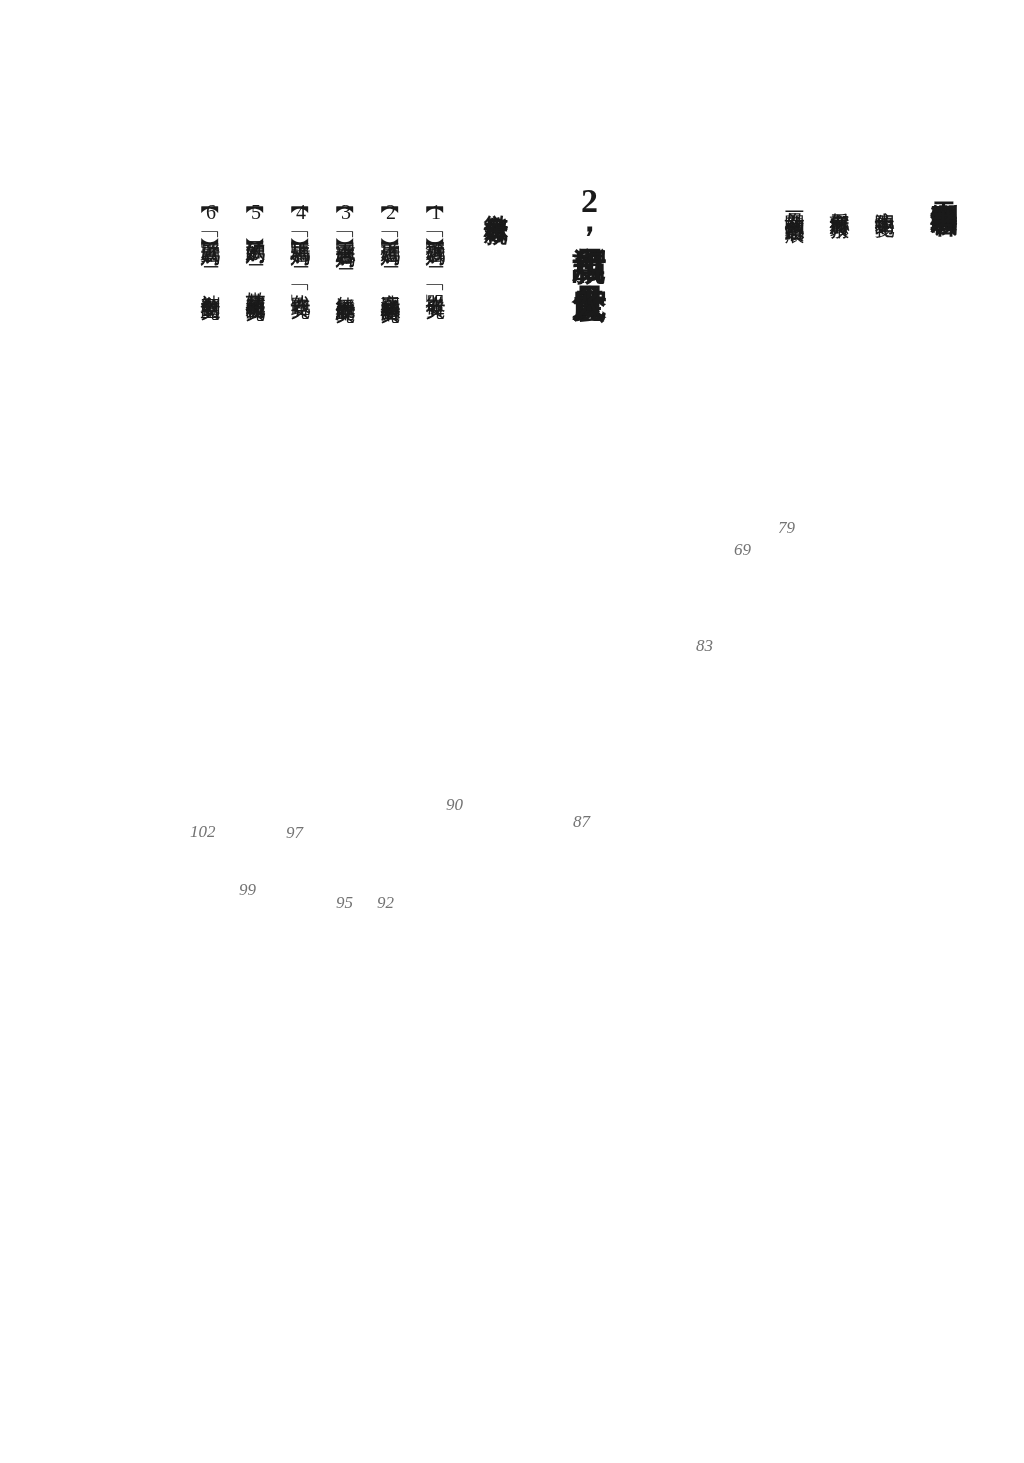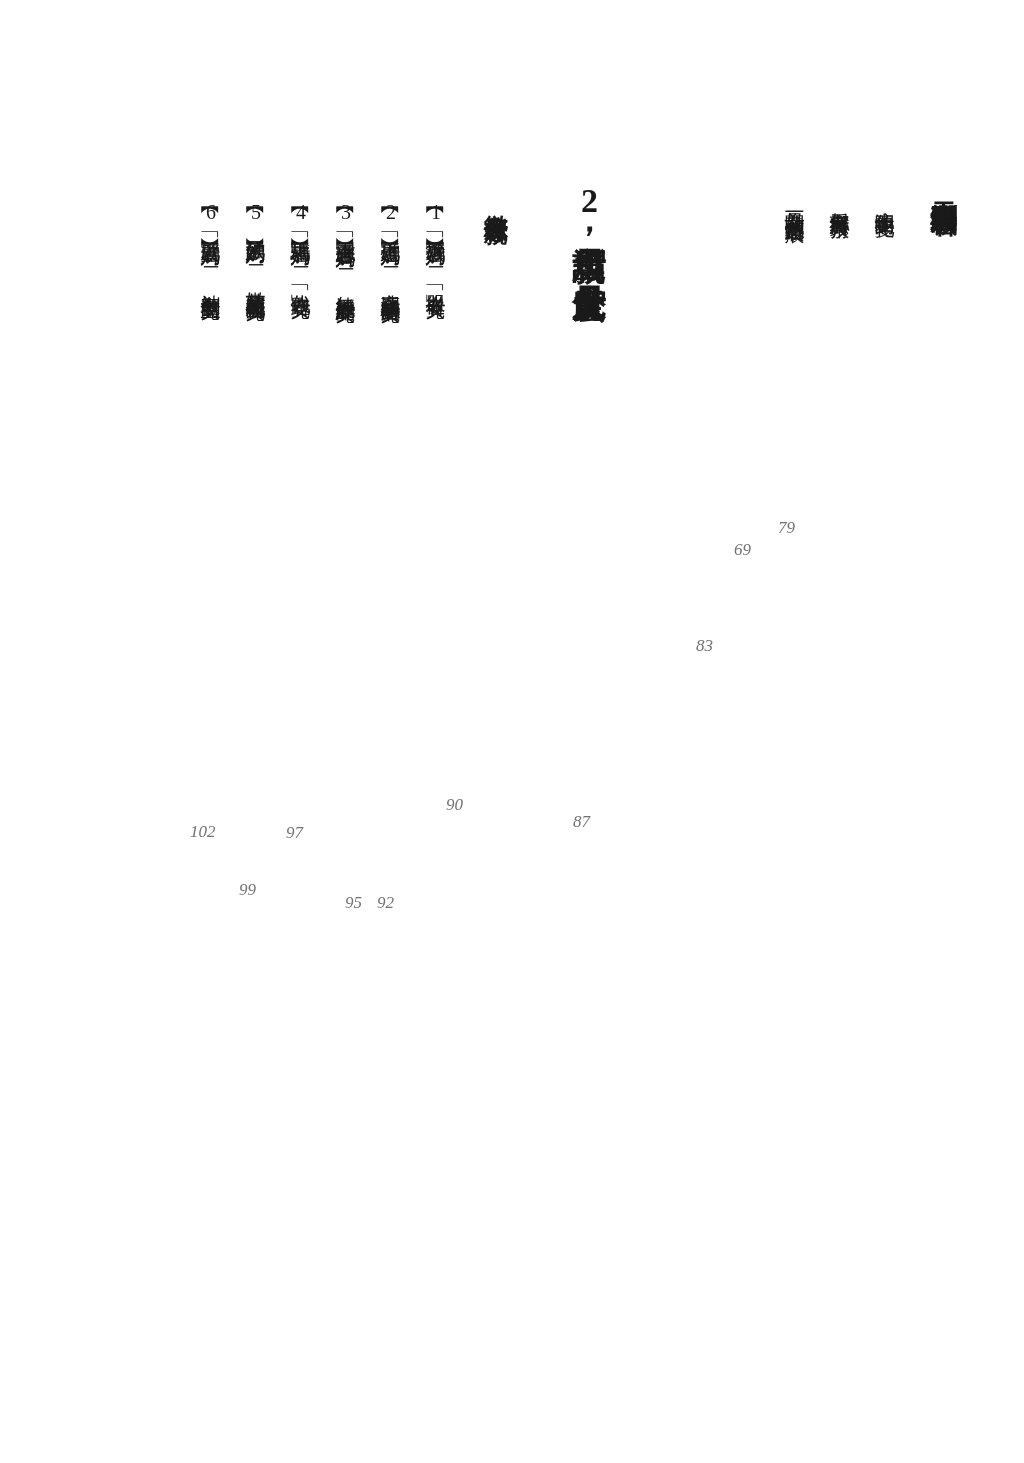--- a/index.html
+++ b/index.html
@@ -80,21 +80,21 @@
 
   <div class="col head-lv3" style="top:196px; right:512px; height:200px;">徹底分析母親</div>
 
   <div class="col entry" style="top:200px; right:574px; height:280px;">【<span>1</span>】<span>「獨裁者」媽媽──「服從者」女兒</span></div>
   <div class="pagenum" style="top:795px; left:446px;">90</div>
 
   <div class="col entry" style="top:200px; right:619px; height:500px;">【<span>2</span>】<span>「殉道者」媽媽──永遠受罪惡感折磨的女兒</span></div>
   <div class="pagenum" style="top:893px; left:377px;">92</div>
 
   <div class="col entry" style="top:200px; right:664px; height:500px;">【<span>3</span>】<span>「志同道合者」媽媽──無法掙脫牽絆的女兒</span></div>
-  <div class="pagenum" style="top:893px; left:345px;">95</div>
+  <div class="pagenum" style="top:893px; left:336px;">95</div>
 
   <div class="col entry" style="top:200px; right:709px; height:400px;">【<span>4</span>】<span>「騎馬者」媽媽──「代跑者」女兒</span></div>
   <div class="pagenum" style="top:795px; left:286px;margin-top:28px;">97</div>
 
   <div class="col entry" style="top:200px; right:754px; height:480px;">【<span>5</span>】<span>嫉妒的媽媽──嫩芽初露就被扼殺的女兒</span></div>
   <div class="pagenum" style="top:845px; left:239px;margin-top:35px;">99</div>
 
   <div class="col entry" style="top:200px; right:799px; height:480px;">【<span>6</span>】<span>「資助者」媽媽──被剝奪自主的女兒</span></div>
   <div class="pagenum" style="top:822px; left:190px;">102</div>
 

